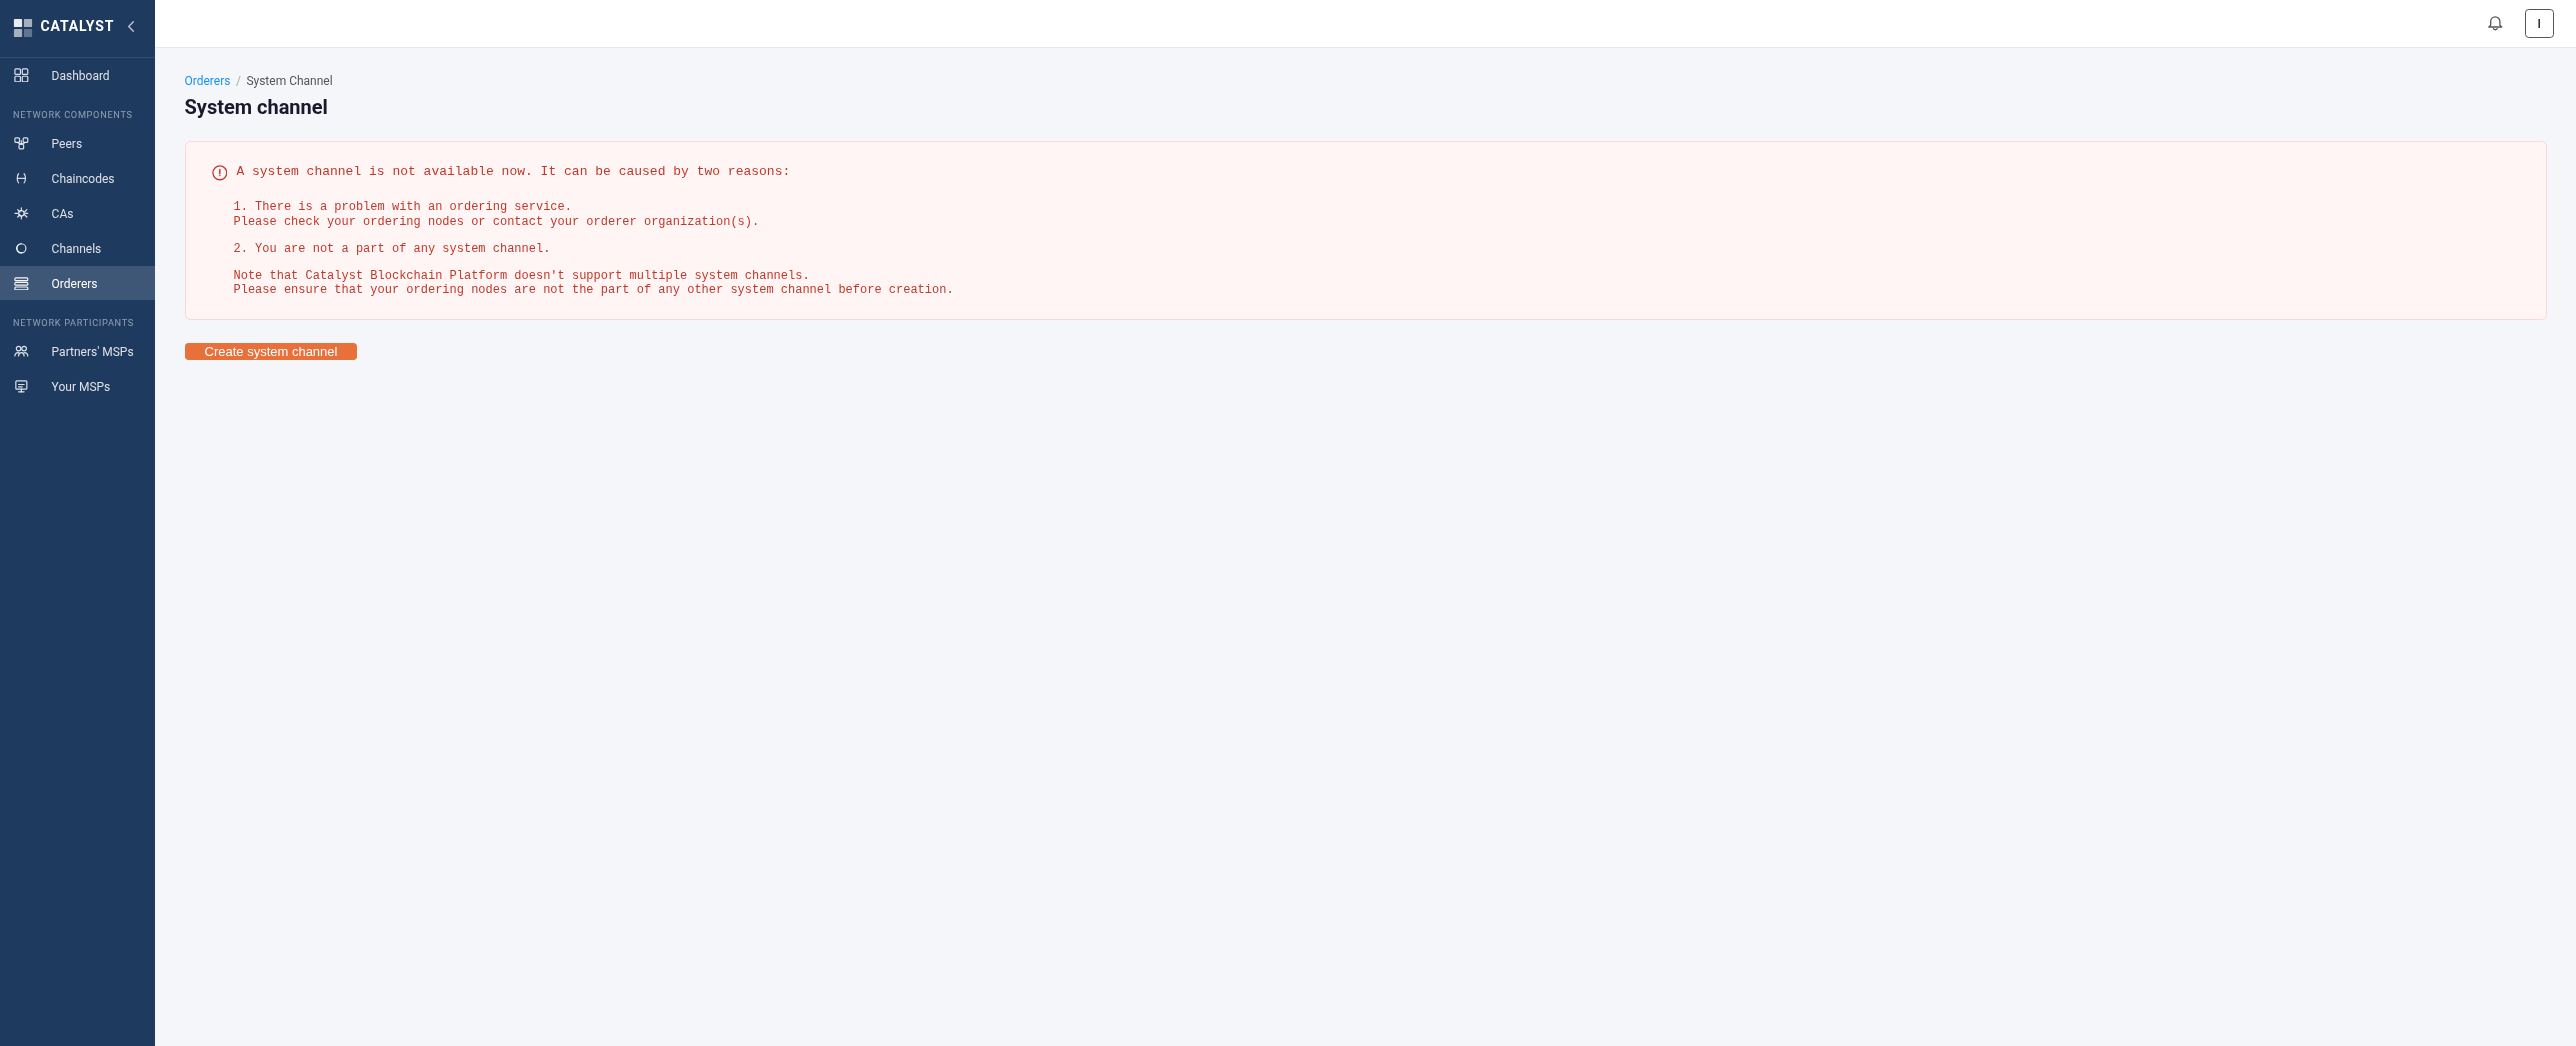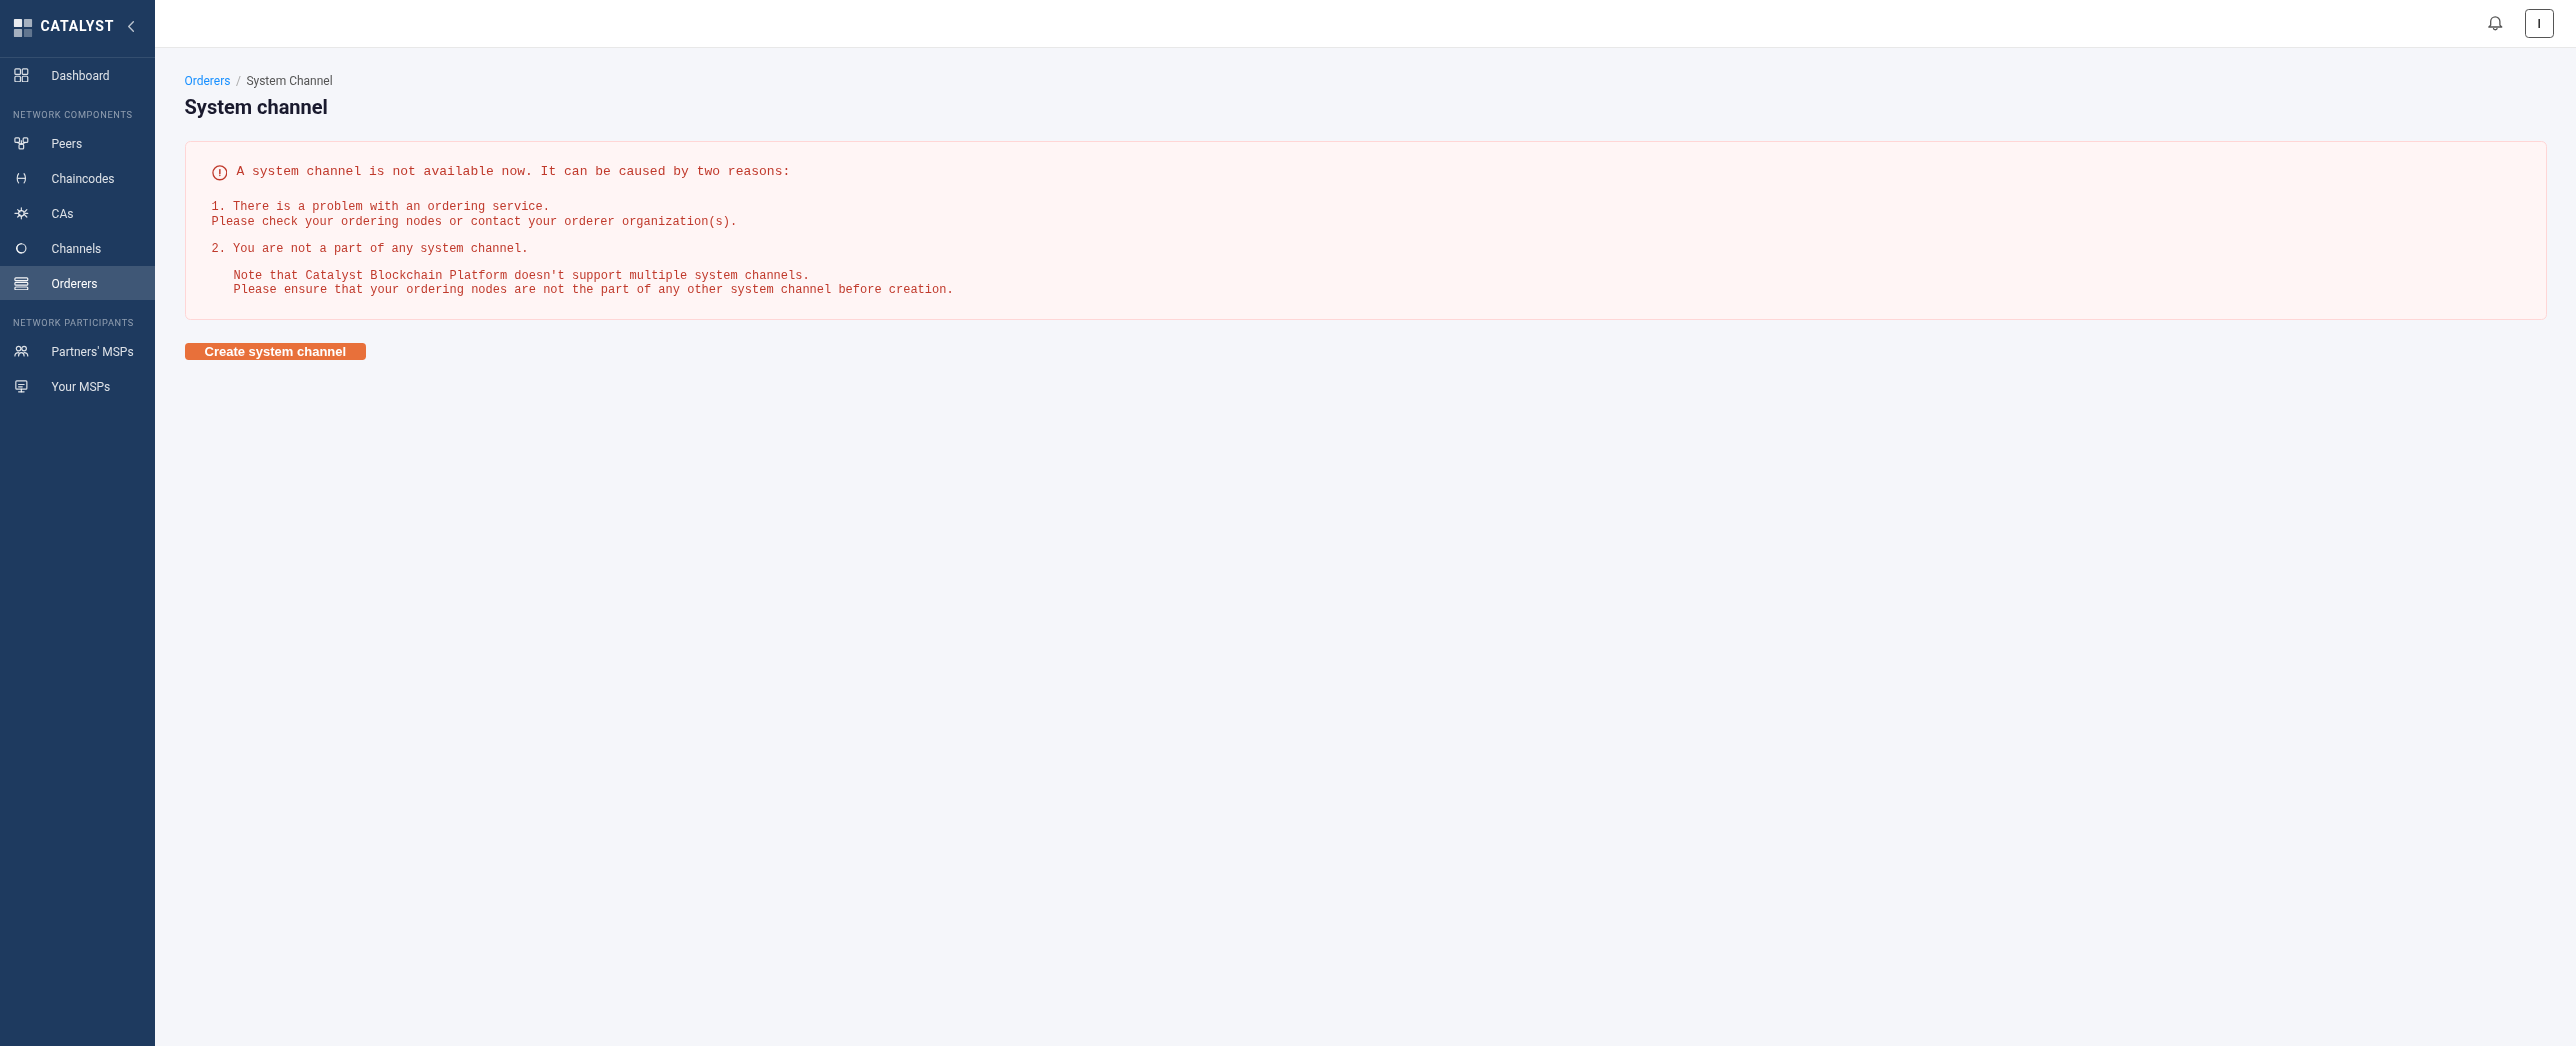--- a/index.html
+++ b/index.html
@@ -164,20 +164,21 @@
       flex-shrink: 0;
     }
 
     #alert-title {
       color: #c0392b;
       font-size: 13px;
       font-weight: 500;
     }
 
     .alert-item {
+      margin-left: 22px;
       margin-bottom: 13px;
     }
 
     .alert-item-title {
       color: #c0392b;
       font-size: 12px;
       margin-bottom: 1.8px;
     }
 
     .alert-item-desc {
@@ -195,21 +196,21 @@
       font-size: 12px;
     }
 
     #create-btn {
       background: #e8703a;
       color: white;
       border: none;
       border-radius: 3.7px;
       padding: 1px 20px;
       font-size: 13px;
-      font-weight: 700;
+      font-weight: 400;
       cursor: pointer;
       transition: background 0.15s;
     }
 
     
     .topbar-icon {
       width: 29.5px;
       height: 29.5px;
       display: flex;
       align-items: center;

